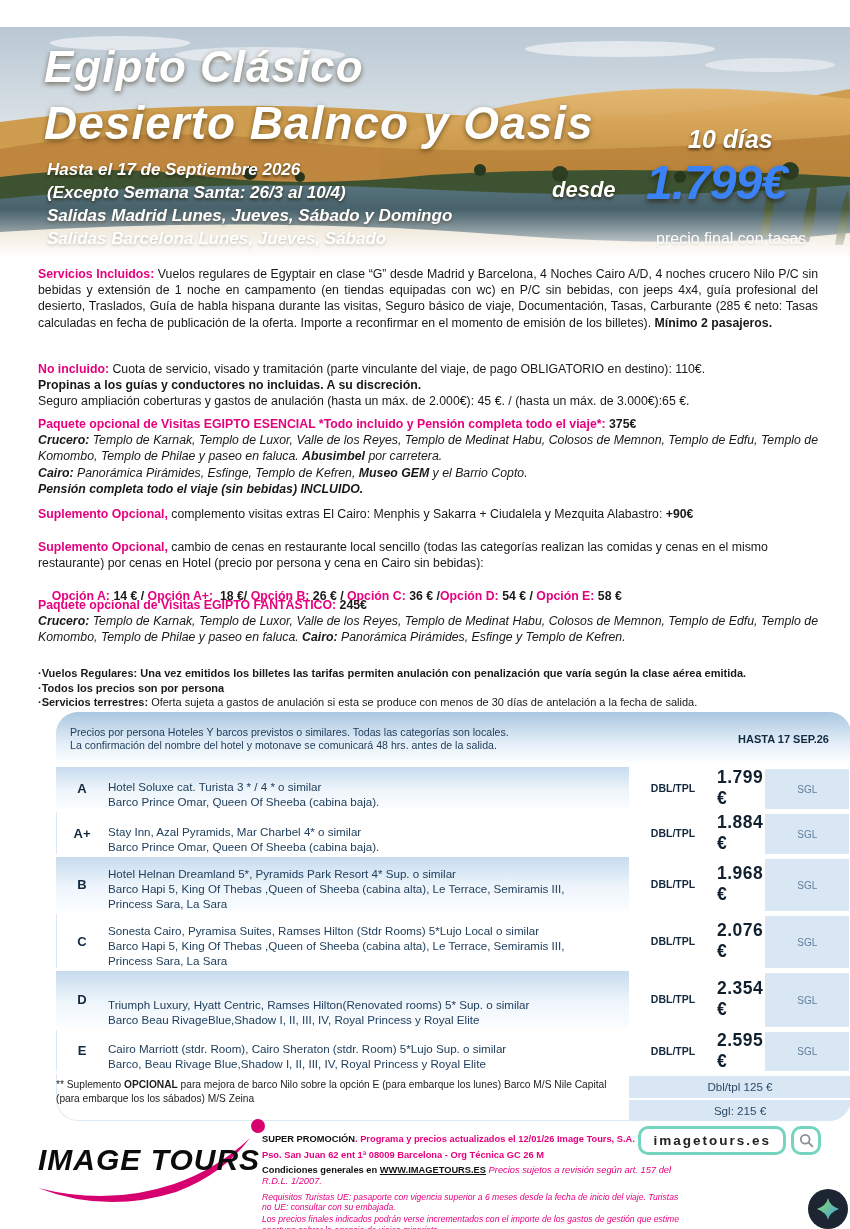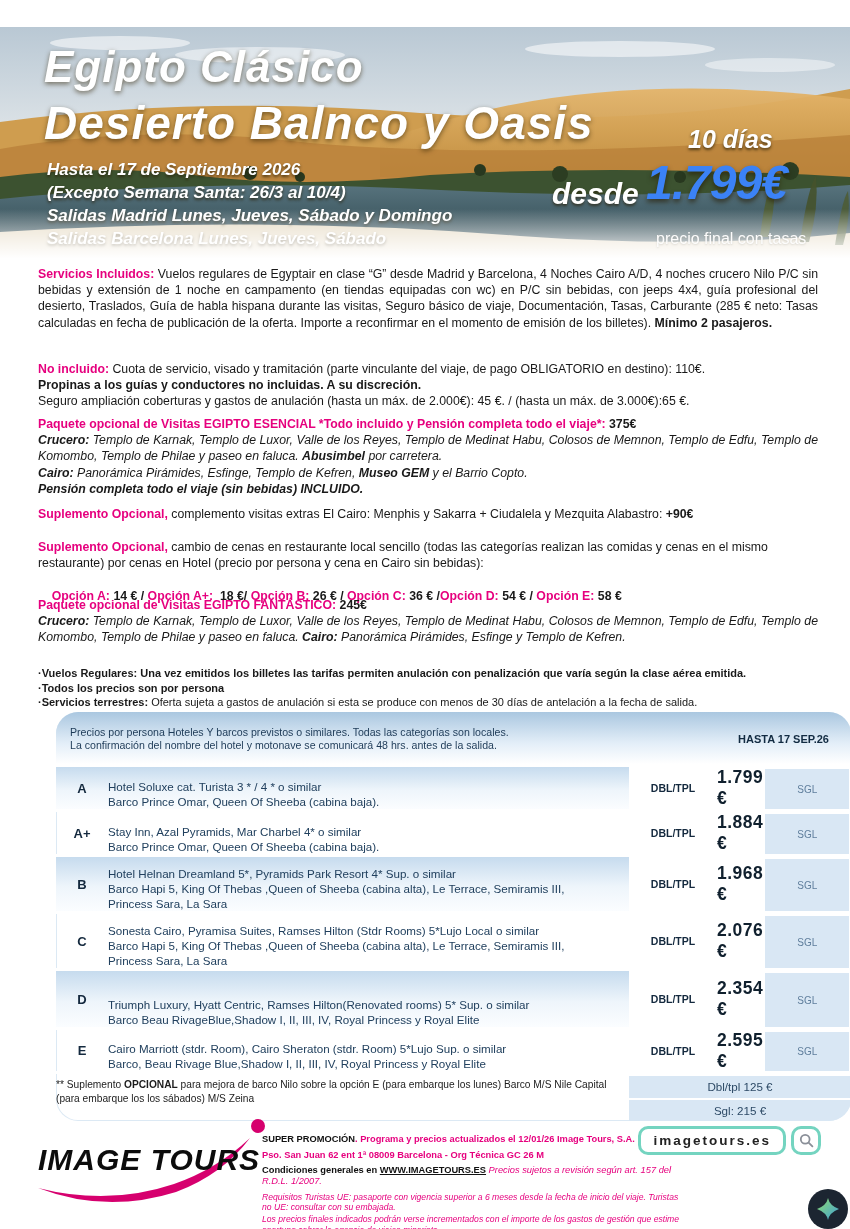--- a/index.html
+++ b/index.html
@@ -16,21 +16,21 @@
     background:linear-gradient(180deg,rgba(255,255,255,0) 0%,#fff 90%); }
   .hero-title { position:absolute; left:44px; top:12px; color:#fff; font-style:italic; font-weight:bold;
     text-shadow:0 2px 5px rgba(50,35,5,.6); line-height:56px; letter-spacing:1px; }
   .hero-title .t1 { font-size:44px; }
   .hero-title .t2 { font-size:46px; }
   .hero-sub { position:absolute; left:47px; top:131px; color:#fff; font-weight:bold; font-style:italic;
     font-size:17px; line-height:23px; text-shadow:0 2px 3px rgba(40,30,5,.75); }
   .days { position:absolute; left:688px; top:98px; color:#fff; font-weight:bold; font-style:italic;
     font-size:25px; text-shadow:0 2px 3px rgba(40,30,5,.7); }
   .desde { position:absolute; left:552px; top:150px; color:#fff; font-weight:bold; font-style:italic;
-    font-size:30px; text-shadow:0 2px 3px rgba(40,30,5,.7);text-align:center; }
+    font-size:22px; text-shadow:0 2px 3px rgba(40,30,5,.7);text-align:center; }
   .big-price { position:absolute; left:622px; top:128px; color:#3b82f6; font-weight:bold; font-style:italic;
     font-size:48px; letter-spacing:-1px; text-shadow:0 3px 5px rgba(40,30,5,.7);margin-left:24px; }
   .price-note { position:absolute; left:656px; top:203px; color:#fafafa; font-weight:300;
     font-size:16px; text-shadow:0 1px 2px rgba(40,30,5,.6); }
   
   .sec { position:absolute; left:38px; width:780px; font-size:12.3px; line-height:16.2px; color:#191919; }
   .just { text-align:justify; }
   .pink { color:#e6007e; font-weight:bold; }
   .b { font-weight:bold; }
   .bi { font-weight:bold; font-style:italic; }

